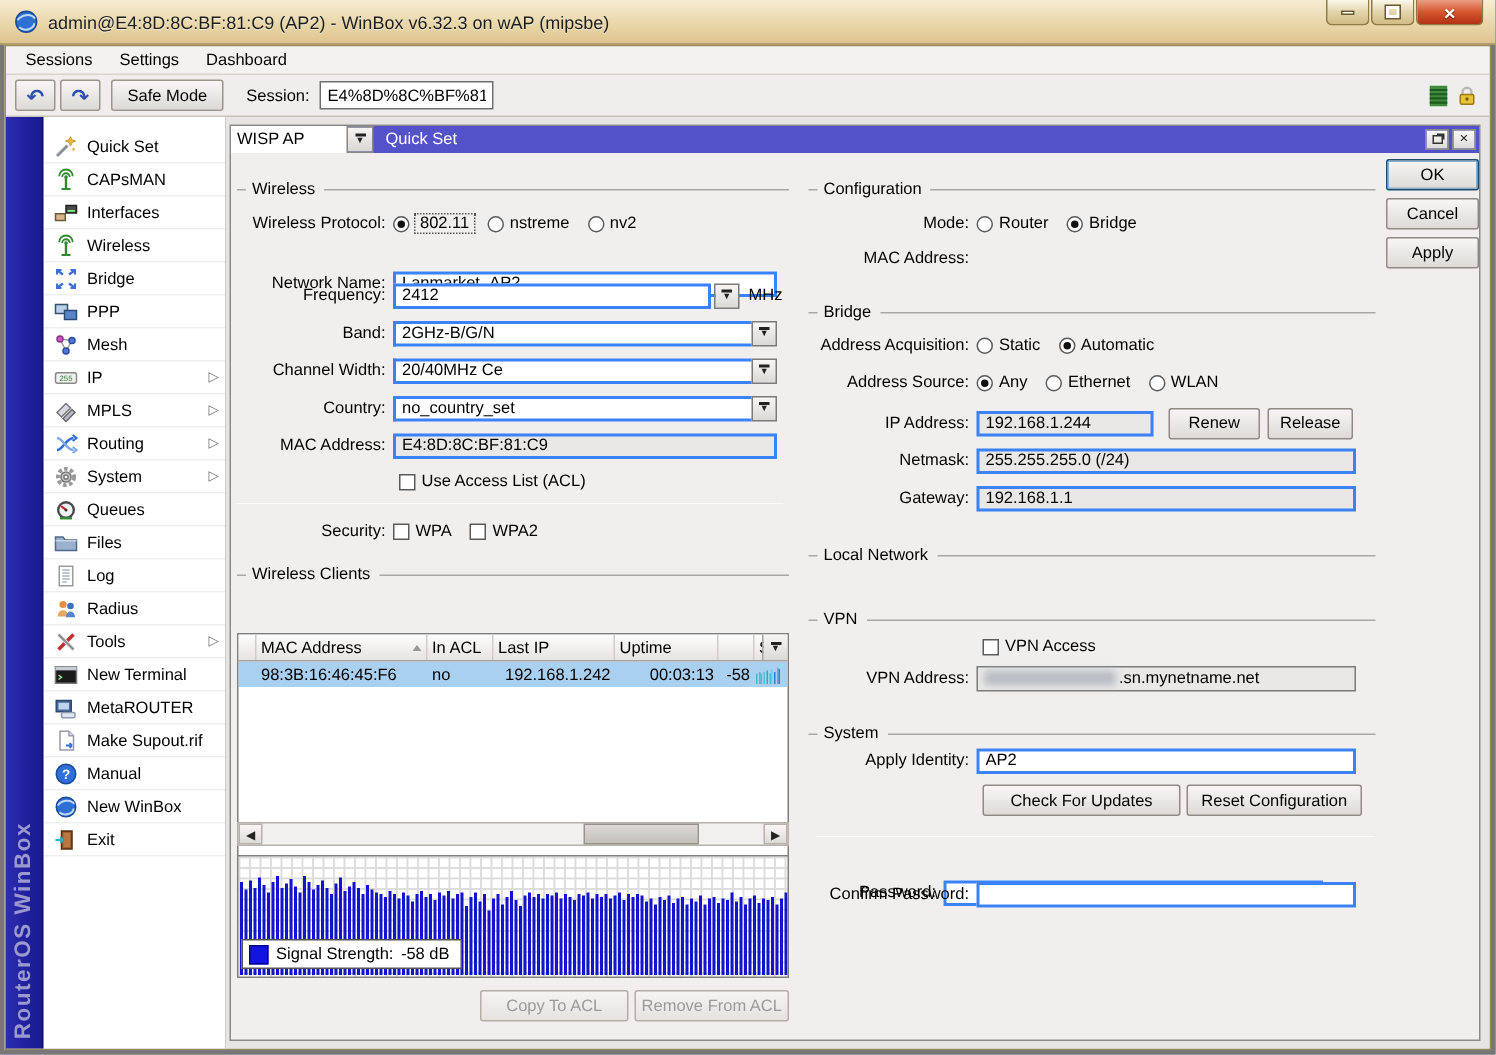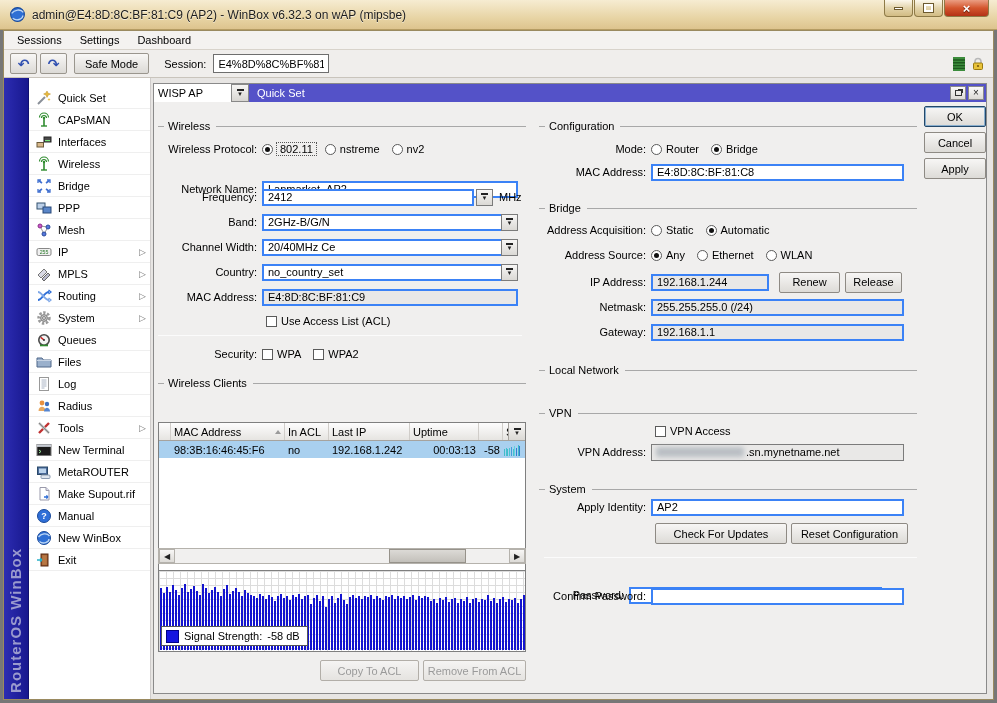--- a/index.html
+++ b/index.html
@@ -96,21 +96,21 @@
 
   .btn{border:1px solid #8e8a84;border-radius:2px;background:linear-gradient(#f7f6f5,#dddbd7);
        font:inherit;color:#000;display:flex;align-items:center;justify-content:center;}
   .btn.default{border:1px solid #23486a;box-shadow:inset 0 0 0 1px #89aecd;}
   .btn.disabled{color:#9a9a9a;border-color:#b2aea8;background:linear-gradient(#f5f4f3,#e5e3e0);}
 
   
   .tbl{position:absolute;border:1px solid #7f7f7f;background:#fff;overflow:hidden;}
   .thead{display:flex;height:18px;background:linear-gradient(#fdfdfd,#e6e4e1);border-bottom:1px solid #a6a39e;position:relative;}
   .th{border-right:1px solid #d0cdc9;padding:2px 3px;white-space:nowrap;overflow:hidden;display:flex;align-items:center;}
-  .c0{width:12px;}.c1{width:114px;}.c2{width:44px;}.c3{width:81px;}.c4{width:69px;}.c5{width:24px;}.c6{width:20px;border-right:none;}
+  .c0{width:12px;}.c1{width:114px;}.c2{width:44px;}.c3{width:81px;text-align:right;}.c4{width:69px;}.c5{width:24px;}.c6{width:20px;border-right:none;}
   .sort-asc{margin-left:auto;width:0;height:0;border-left:3px solid transparent;border-right:3px solid transparent;border-bottom:4px solid #9a9a9a;}
   .fbtn{position:absolute;right:0;top:0;width:17px;height:17px;border-left:1px solid #a6a39e;
         background:linear-gradient(#f7f6f5,#dbd9d5);display:flex;flex-direction:column;align-items:center;justify-content:center;}
   .trow{display:flex;height:17px;background:#a9d0ef;align-items:center;}
   .td{padding:0 3px;white-space:nowrap;overflow:hidden;}
   .tr-right{text-align:right;}
   .minibars{display:flex;align-items:flex-end;gap:1px;height:13px;padding-left:1px;}
   .minibars div{width:3px;}
 
   
@@ -728,21 +728,20 @@
             <div class="fr" style="left:385px;top:38px;">
               <span class="fl2">Mode:</span>
               <span class="radio"></span>
               <span class="optlbl">Router</span>
               <span class="radio on"></span>
               <span class="optlbl">Bridge</span>
             </div>
 
             <div class="fr" style="left:385px;top:61px;">
               <span class="fl2">MAC Address:</span>
-              <input class="ti" style="width: 253px;" value="E4:8D:8C:BF:81:C8">
             </div>
 
             <div class="grp" style="left:385px;top:100px;width:378px;">
               <span class="stub"></span>
                   <span class="gl">Bridge</span>
                   <span class="line"></span>
             </div>
 
             <div class="fr" style="left:385px;top:119px;">
               <span class="fl2">Address Acquisition:</span>

